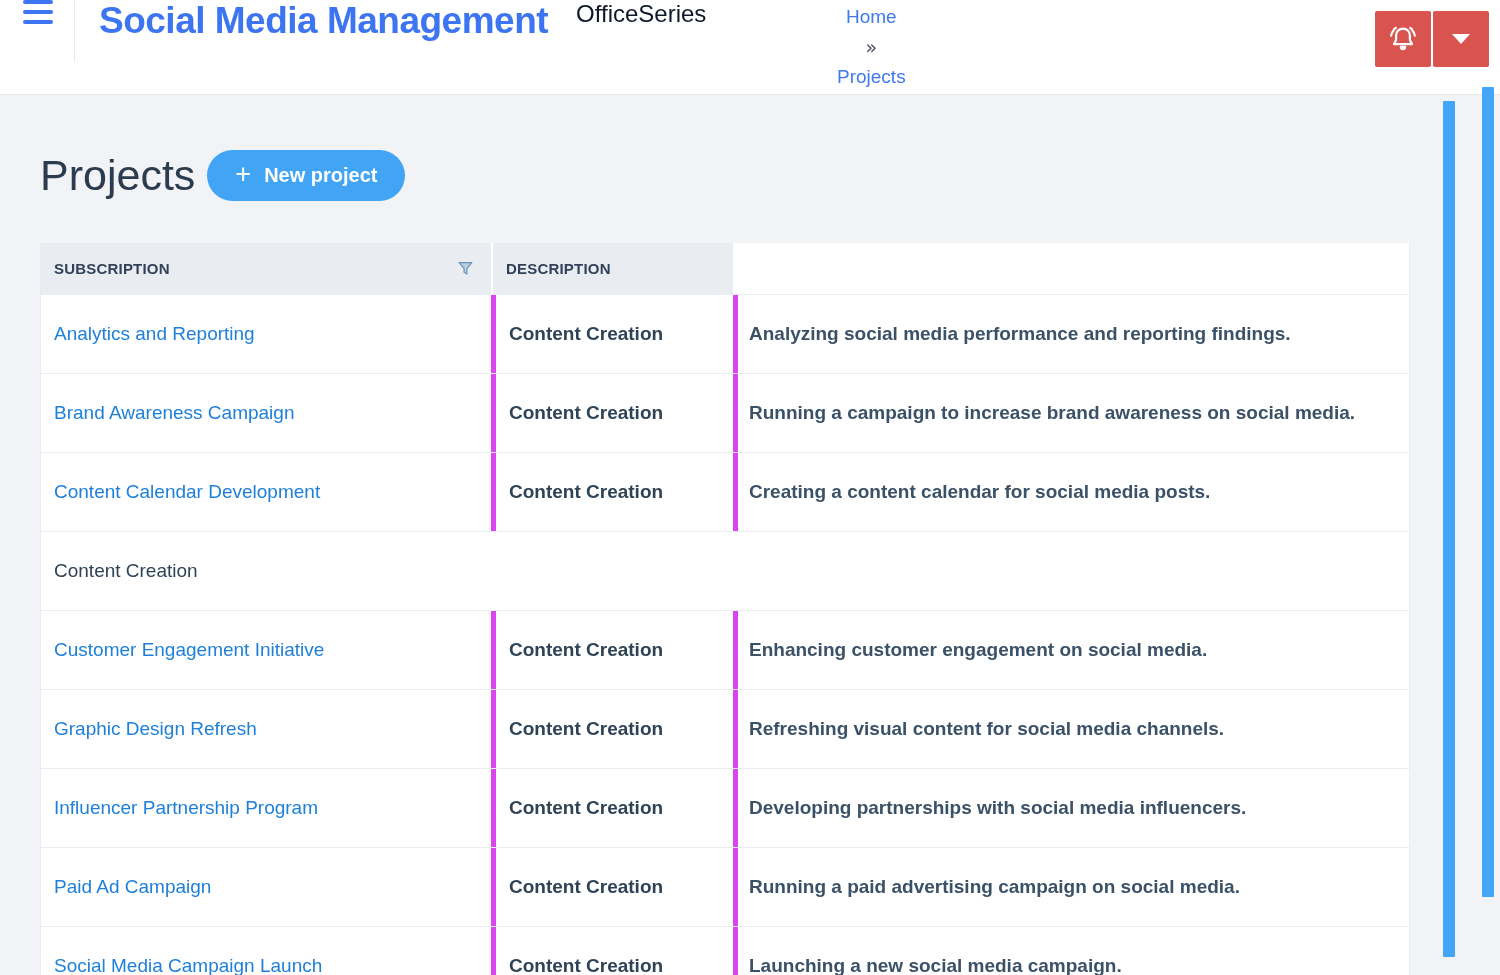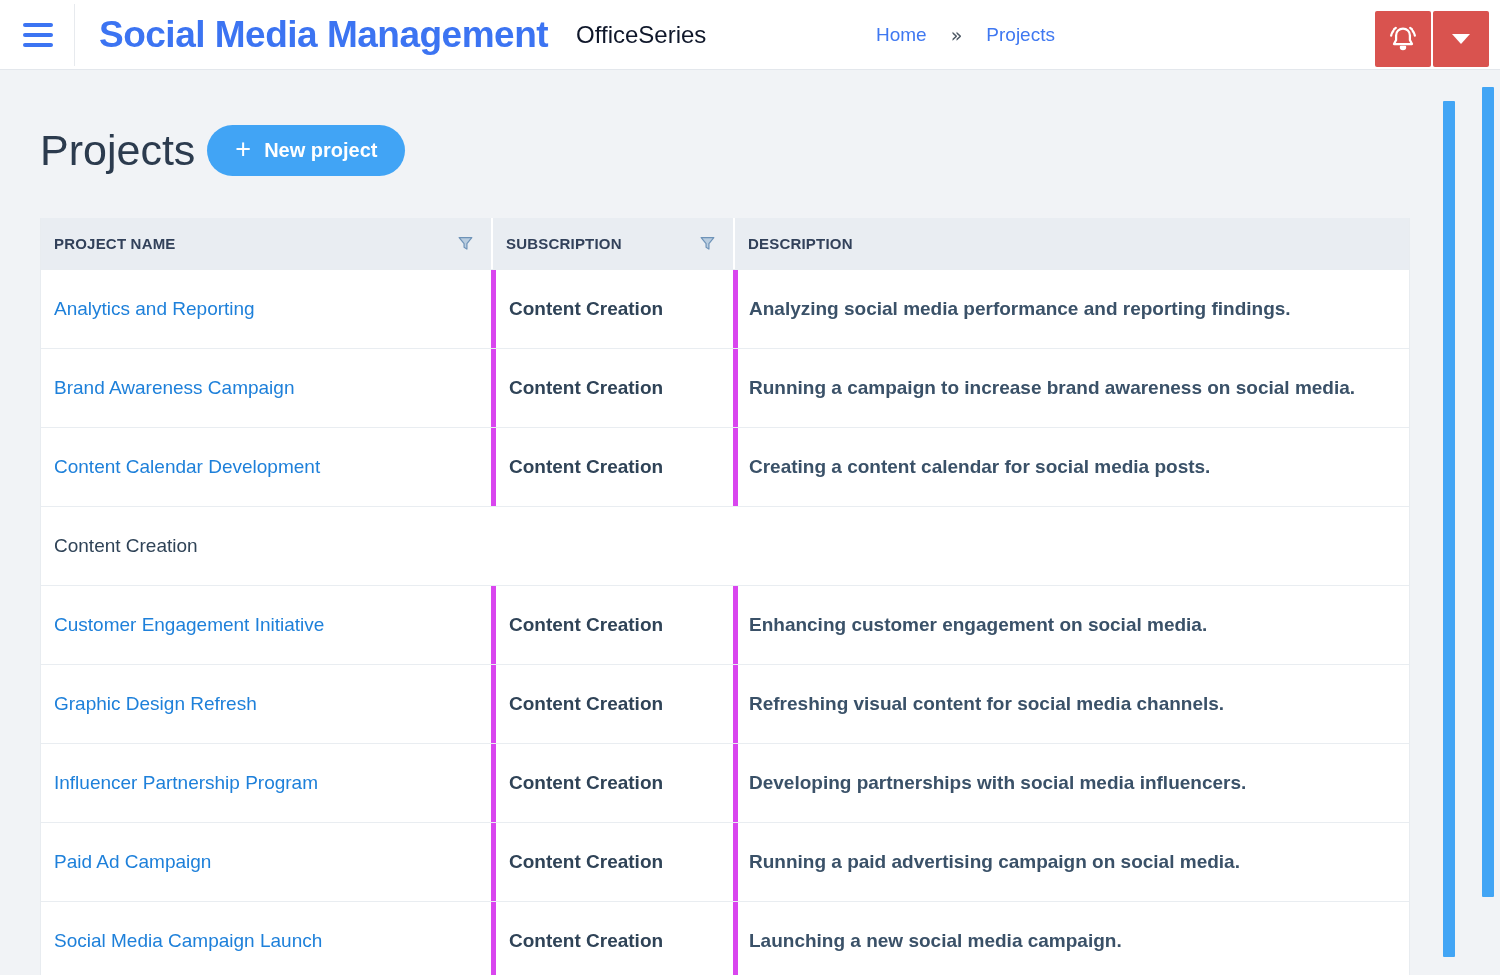--- a/index.html
+++ b/index.html
@@ -8,25 +8,25 @@
     position: relative;
     overflow: hidden;
     background: #f1f3f6;
     font-family: "Liberation Sans", sans-serif;
     color: #33485e;
   }
 
   
   .topbar {
     position: relative;
-    height: 70px;
+    height: 95px;
     background: #ffffff;
     border-bottom: 1px solid #e3e7ec;
     display: flex;
-    align-items: center;
+    align-items: flex-start;
   }
   .hamburger {
     margin-left: 23px;
     width: 30px;
     display: flex;
     flex-direction: column;
     gap: 6px;
     cursor: pointer;
   }
   .hamburger span {
@@ -50,28 +50,29 @@
     white-space: nowrap;
   }
   .app-subtitle {
     margin-left: 28px;
     font-size: 24px;
     color: #0f172a;
     white-space: nowrap;
   }
   .breadcrumb {
     position: absolute;
-    left: 876px;
+    left: 837px;
     top: 50%;
     transform: translateY(-50%);
     font-size: 19px;
     display: flex;
     align-items: center;
-    gap: 24px;
+    gap: 8px;
     white-space: nowrap;
+    flex-direction: column;
   }
   .breadcrumb a { color: #3f78f1; text-decoration: none; cursor: pointer; }
   .breadcrumb .sep { color: #4d5864; font-family: "DejaVu Sans", sans-serif; }
 
   .topbar-actions {
     position: absolute;
     right: 11px;
     top: 11px;
     display: flex;
     gap: 2px;
@@ -227,28 +228,20 @@
     <button class="new-project-btn">
       <span class="plus">+</span>
       <span>New project</span>
     </button>
   </div>
 
   <section class="table">
 
     <div class="thead">
       <div class="th">
-        <span>PROJECT NAME</span>
-        <span class="funnel">
-          <svg width="19" height="19" viewBox="0 0 24 24">
-            <path d="M4 4.5h16l-6.2 7.6v7l-3.6-2.5v-4.5z" fill="#b9cde0" stroke="#6e93b8" stroke-width="1.5" stroke-linejoin="round"></path>
-          </svg>
-        </span>
-      </div>
-      <div class="th">
         <span>SUBSCRIPTION</span>
         <span class="funnel">
           <svg width="19" height="19" viewBox="0 0 24 24">
             <path d="M4 4.5h16l-6.2 7.6v7l-3.6-2.5v-4.5z" fill="#b9cde0" stroke="#6e93b8" stroke-width="1.5" stroke-linejoin="round"></path>
           </svg>
         </span>
       </div>
       <div class="th">
         <span>DESCRIPTION</span>
       </div>

